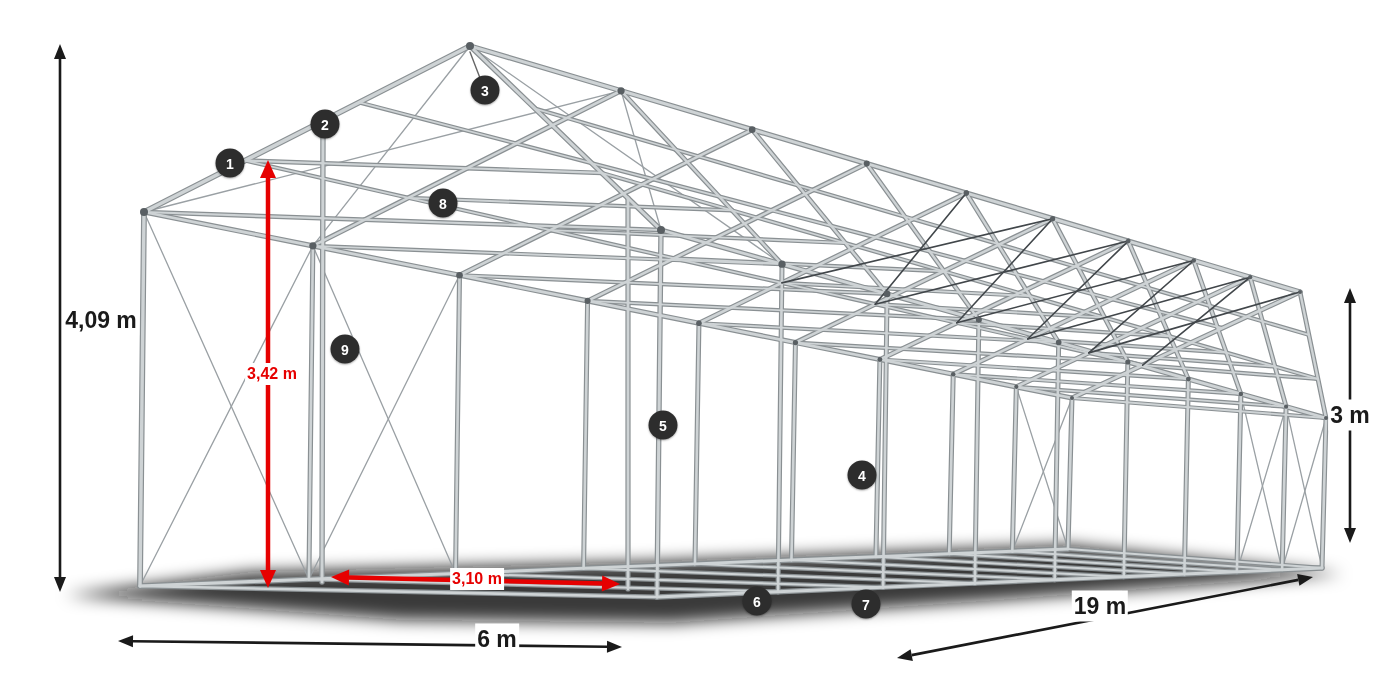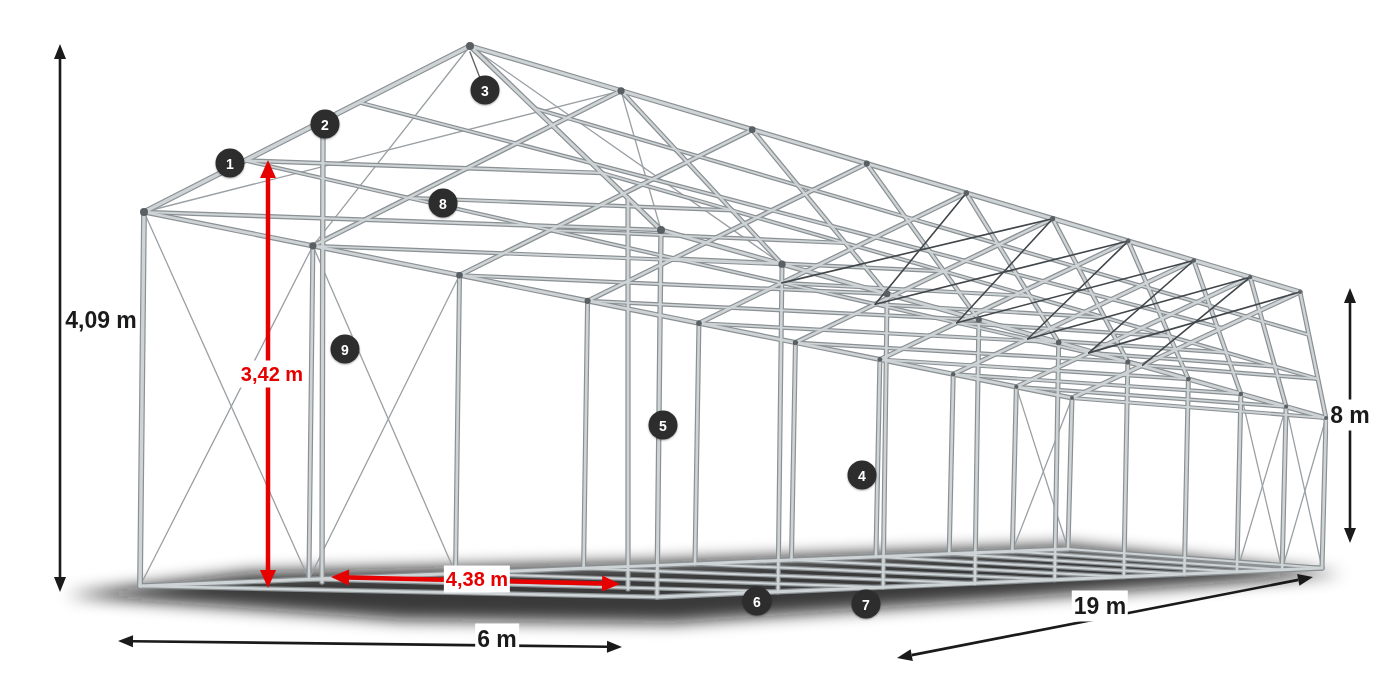--- a/index.html
+++ b/index.html
@@ -13,21 +13,21 @@
     background:#2d2d2d;color:#ffffff;display:flex;align-items:center;justify-content:center;
     font-size:14px;font-weight:700;transform:translate(-50%,-50%);
     box-shadow:0 1px 2px rgba(0,0,0,.35);z-index:3;
   }
   .dim{
     position:absolute;transform:translate(-50%,-50%);white-space:nowrap;
     font-weight:700;color:#1a1a1a;background:#ffffff;padding:2px 2px;
     font-size:22px;z-index:2;text-align:right;
   }
   .dim-lg{font-size:23px;}
-  .dim-red{color:#e60000;font-size:20px;}
+  .dim-red{color:#e60000;font-size:16px;}
 </style>
 </head>
 <body>
 
 <div class="stage">
 
   <svg id="frame-svg" width="1400" height="700" viewBox="0 0 1400 700">
       <defs>
         <filter id="blur" x="-25%" y="-25%" width="150%" height="150%">
           <feGaussianBlur stdDeviation="8"></feGaussianBlur>
@@ -432,18 +432,18 @@
   <div class="badge" style="left:485px;top:90px">3</div>
   <div class="badge" style="left:862px;top:475px">4</div>
   <div class="badge" style="left:663px;top:425px">5</div>
   <div class="badge" style="left:757px;top:601px">6</div>
   <div class="badge" style="left:866px;top:604px">7</div>
   <div class="badge" style="left:443px;top:203px">8</div>
   <div class="badge" style="left:345px;top:349px">9</div>
 
   <div class="dim dim-lg" style="left:101px;top:320px">4,09 m</div>
   <div class="dim dim-red" style="left:272px;top:374px">3,42 m</div>
-  <div class="dim dim-red" style="left:477px;top:579px">4,38 m</div>
-  <div class="dim dim-lg" style="left:1350px;top:415px">8 m</div>
+  <div class="dim dim-red" style="left:477px;top:579px">3,10 m</div>
+  <div class="dim dim-lg" style="left:1350px;top:415px">3 m</div>
   <div class="dim dim-lg" style="left:497px;top:639px">6 m</div>
   <div class="dim dim-lg" style="left:1100px;top:606px">19 m</div>
 
 </div>
 
 </body></html>

